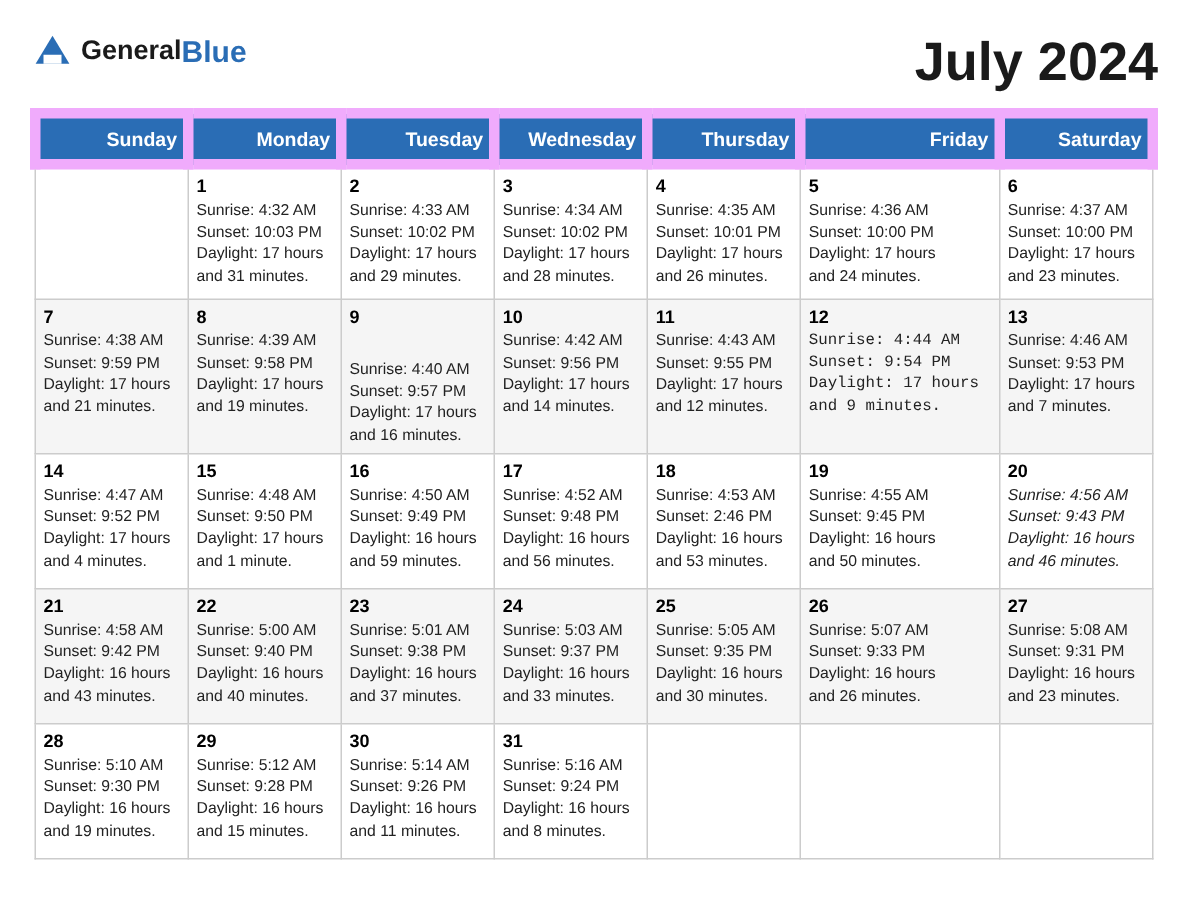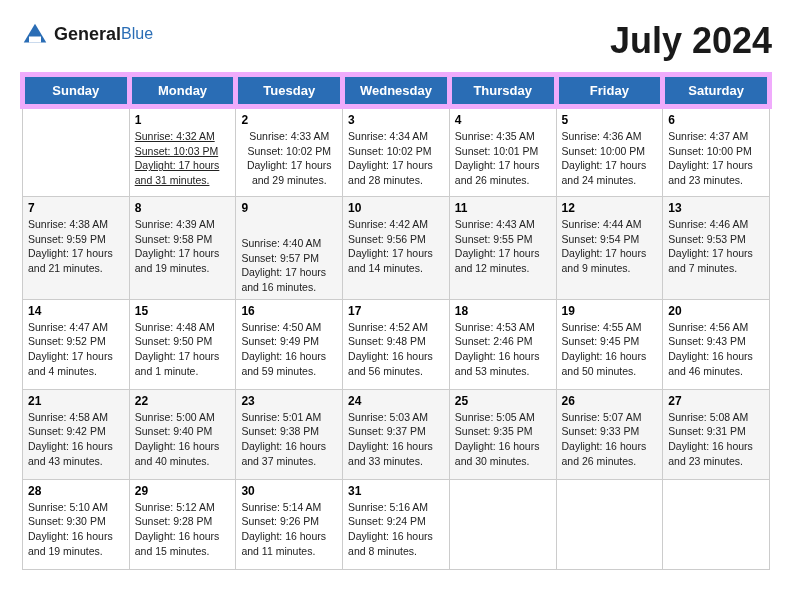--- a/index.html
+++ b/index.html
@@ -23,22 +23,22 @@
     .logo-text {
       display: flex;
       line-height: 1.1;
     }
     .logo-general {
       font-size: 18px;
       font-weight: bold;
       color: #1a1a1a;
     }
     .logo-blue {
-      font-size: 16px;
-      font-weight: normal;
+      font-size: 20px;
+      font-weight: bold;
       color: #2a6db5;
     }
     .logo-icon {
       width: 30px;
       height: 30px;
       margin-right: 4px;
     }
     .title-section {
       text-align: left;
     }
@@ -55,24 +55,24 @@
       width: 100%;
       border-collapse: collapse;
       font-size: 11px;
     }
     thead tr {
       background-color: #2a6db5;
       color: #fff;
     }
     thead th {
       padding: 6px 4px;
-      text-align: center;
+      text-align: right;
       font-size: 13px;
       font-weight: bold;
-      border: 5px solid #f0abfc;
+      border: 7px solid #f0abfc;
     }
     tbody tr {
       vertical-align: top;
     }
     tbody td {
       border: 1px solid #ccc;
       padding: 4px 5px;
       min-height: 80px;
       height: 90px;
     }
@@ -126,28 +126,28 @@
         <th>Thursday</th>
         <th>Friday</th>
         <th>Saturday</th>
       </tr>
   </thead>
   <tbody>
   <tr>
         <td class="empty-cell"></td>
         <td>
           <span class="day-number">1</span>
-          <div class="day-info" style="white-space: pre-line; text-decoration: underline;">Sunrise: 4:32 AM
+          <div class="day-info" style="white-space: pre-line;">Sunrise: 4:32 AM
 Sunset: 10:03 PM
 Daylight: 17 hours
 and 31 minutes.</div>
         </td>
         <td>
           <span class="day-number">2</span>
-          <div class="day-info" style="white-space: pre-line; text-align: center;">Sunrise: 4:33 AM
+          <div class="day-info" style="white-space: pre-line;">Sunrise: 4:33 AM
 Sunset: 10:02 PM
 Daylight: 17 hours
 and 29 minutes.</div>
         </td>
         <td>
           <span class="day-number">3</span>
           <div class="day-info" style="white-space: pre-line;">Sunrise: 4:34 AM
 Sunset: 10:02 PM
 Daylight: 17 hours
 and 28 minutes.</div>
@@ -205,21 +205,21 @@
         </td>
         <td>
           <span class="day-number">11</span>
           <div class="day-info" style="white-space: pre-line;">Sunrise: 4:43 AM
 Sunset: 9:55 PM
 Daylight: 17 hours
 and 12 minutes.</div>
         </td>
         <td>
           <span class="day-number">12</span>
-          <div class="day-info" style="white-space: pre-line;">Sunrise: 4:44 AM
+          <div class="day-info" style="white-space: pre-line; font-family: Liberation Mono, monospace;">Sunrise: 4:44 AM
 Sunset: 9:54 PM
 Daylight: 17 hours
 and 9 minutes.</div>
         </td>
         <td>
           <span class="day-number">13</span>
           <div class="day-info" style="white-space: pre-line;">Sunrise: 4:46 AM
 Sunset: 9:53 PM
 Daylight: 17 hours
 and 7 minutes.</div>
@@ -263,21 +263,21 @@
         </td>
         <td>
           <span class="day-number">19</span>
           <div class="day-info" style="white-space: pre-line;">Sunrise: 4:55 AM
 Sunset: 9:45 PM
 Daylight: 16 hours
 and 50 minutes.</div>
         </td>
         <td>
           <span class="day-number">20</span>
-          <div class="day-info" style="white-space: pre-line;">Sunrise: 4:56 AM
+          <div class="day-info" style="white-space: pre-line; font-style: italic;">Sunrise: 4:56 AM
 Sunset: 9:43 PM
 Daylight: 16 hours
 and 46 minutes.</div>
         </td>
       </tr>
       <tr>
         <td>
           <span class="day-number">21</span>
           <div class="day-info" style="white-space: pre-line;">Sunrise: 4:58 AM
 Sunset: 9:42 PM

